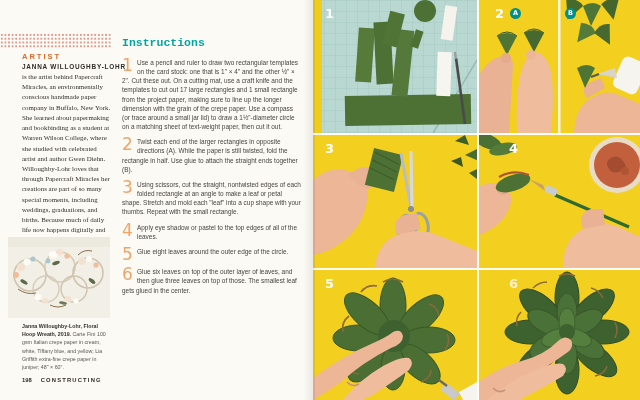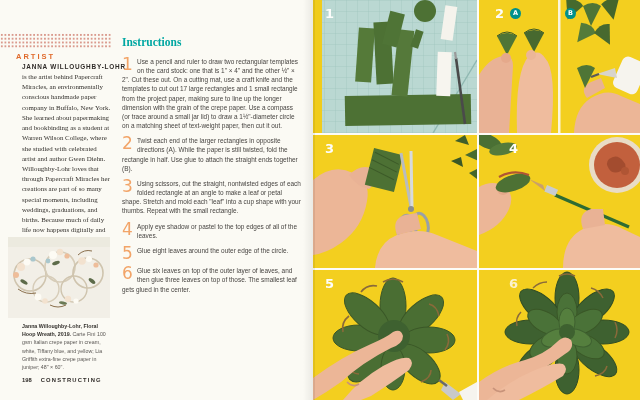--- a/index.html
+++ b/index.html
@@ -5,38 +5,38 @@
   html,body{margin:0;padding:0;background:#888;}
   .spread{position:relative;width:640px;height:400px;background:#fbfaf4;overflow:hidden;
           font-family:"Liberation Sans",sans-serif;}
   
   .page-left{position:absolute;left:0;top:0;width:313px;height:400px;background:#fbfaf4;}
   .spine-shadow{position:absolute;left:303px;top:0;width:12px;height:400px;
      background:linear-gradient(to right,rgba(0,0,0,0),rgba(0,0,0,.08));pointer-events:none;z-index:5;}
   .dots{position:absolute;left:0;top:33px;width:112px;height:15px;
      background-image:radial-gradient(circle,#d4897b 0.8px,rgba(0,0,0,0) 0.9px);
      background-size:3.6px 3.8px;opacity:.85;}
-  .artist-label{position:absolute;left:16px;top:52px;margin:0;font-size:7.5px;letter-spacing:2px;
+  .artist-label{position:absolute;left:22px;top:52px;margin:0;font-size:7.5px;letter-spacing:2px;
      color:#e06a2b;font-weight:bold;}
   .artist-name{position:absolute;left:22px;top:63px;margin:0;font-size:6.4px;letter-spacing:.8px;
      color:#2f2b28;font-weight:bold;}
   .bio{position:absolute;left:22px;top:72px;width:89px;margin:0;font-family:"Liberation Serif",serif;
      font-size:6.9px;line-height:1.48;color:#33302c;}
   .wreath-fig{position:absolute;left:8px;top:237px;width:102px;height:81px;margin:0;
      background:#f1ede4;overflow:hidden;}
   .caption{position:absolute;left:22px;top:322px;width:84px;margin:0;font-size:5.3px;
      line-height:1.55;color:#5a5754;}
   .caption b{color:#33302c;}
   .page-footer{position:absolute;left:22px;top:377px;font-size:5.8px;color:#2f2b28;font-weight:bold;}
   .page-footer .pgnum{margin-right:9px;}
   .page-footer .section{letter-spacing:1.2px;}
   
   .instructions{position:absolute;left:122px;top:36px;width:179px;}
   .instructions h2{margin:0 0 9px 0;font-size:11.5px;color:#00a7a2;font-weight:bold;
-     font-family:Liberation Serif, serif;}
+     font-family:Liberation Mono, monospace;}
   .step{margin-bottom:6px;overflow:hidden;}
   .step-num{float:left;width:11px;font-size:17px;line-height:.85;color:#f2a468;
      font-family:"DejaVu Sans",sans-serif;font-weight:400;margin-right:4px;}
   .step-text{font-size:6.45px;line-height:1.42;color:#474441;display:block;}
   
   .page-right{position:absolute;left:313px;top:0;width:327px;height:400px;background:#fff;}
   .photo-grid{display:grid;grid-template-columns:164px 161px;grid-template-rows:133px 133px 130px;
      gap:2px;background:#fdfcf7;}
   .panel{position:relative;background:#f2ce1e;overflow:hidden;}
   .panel svg{display:block;}

